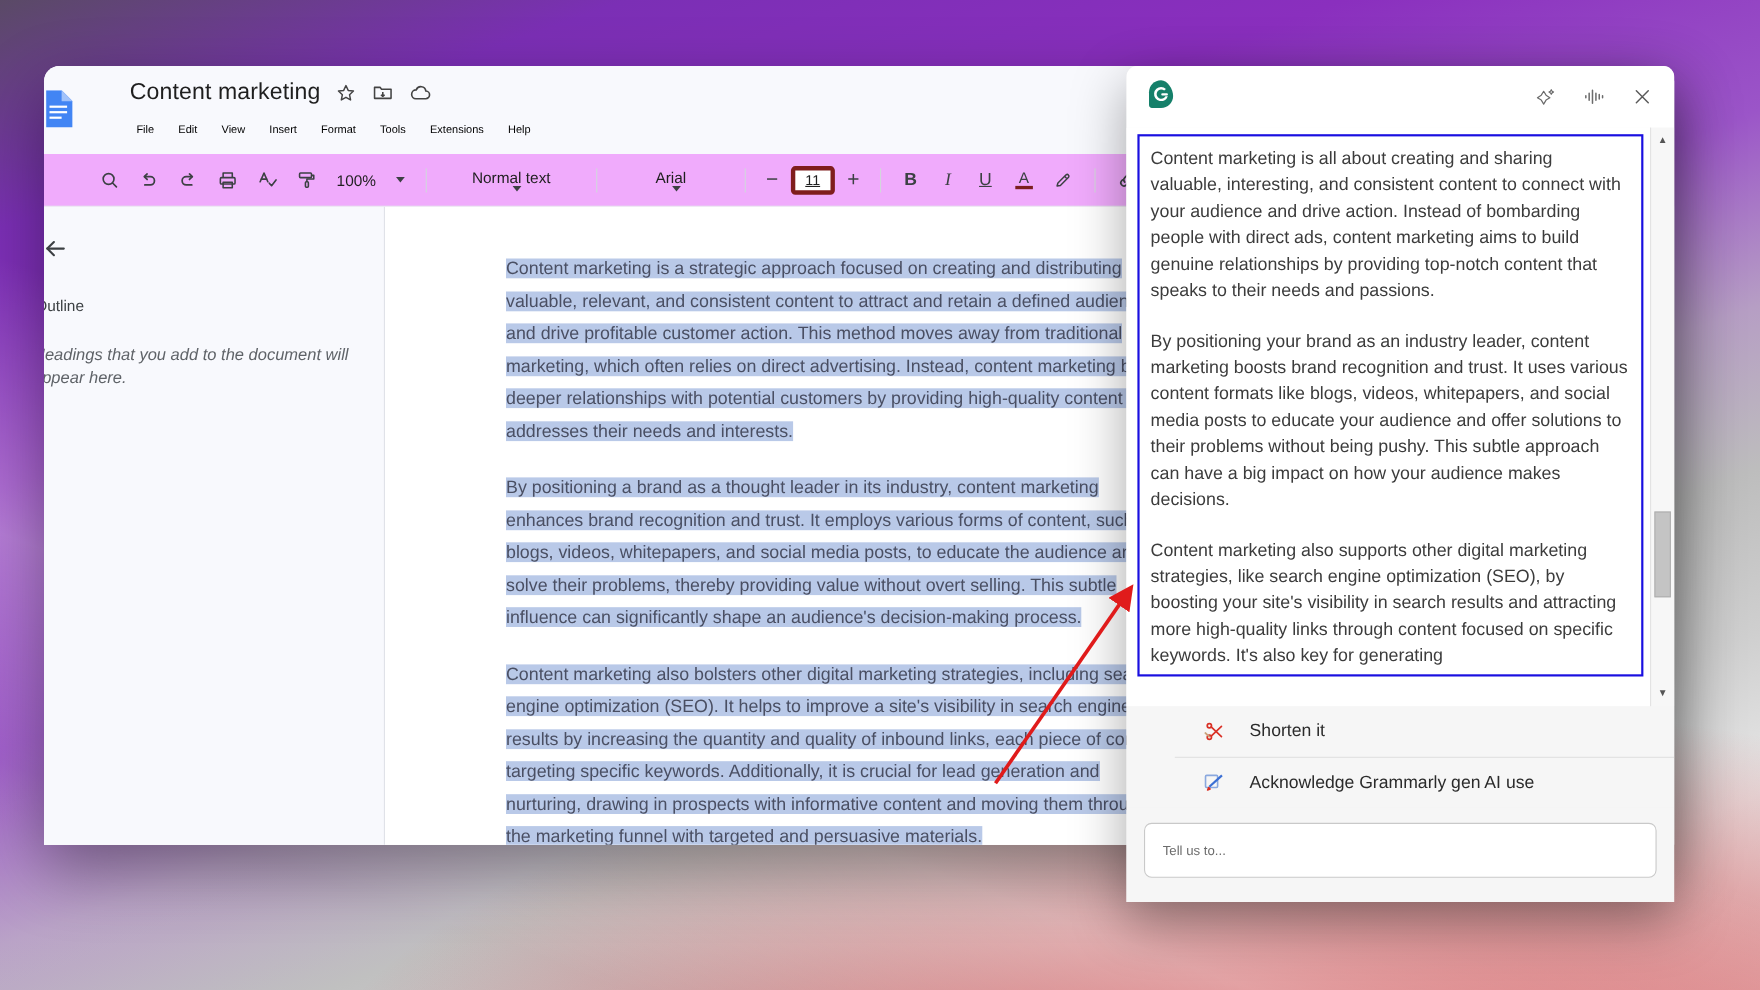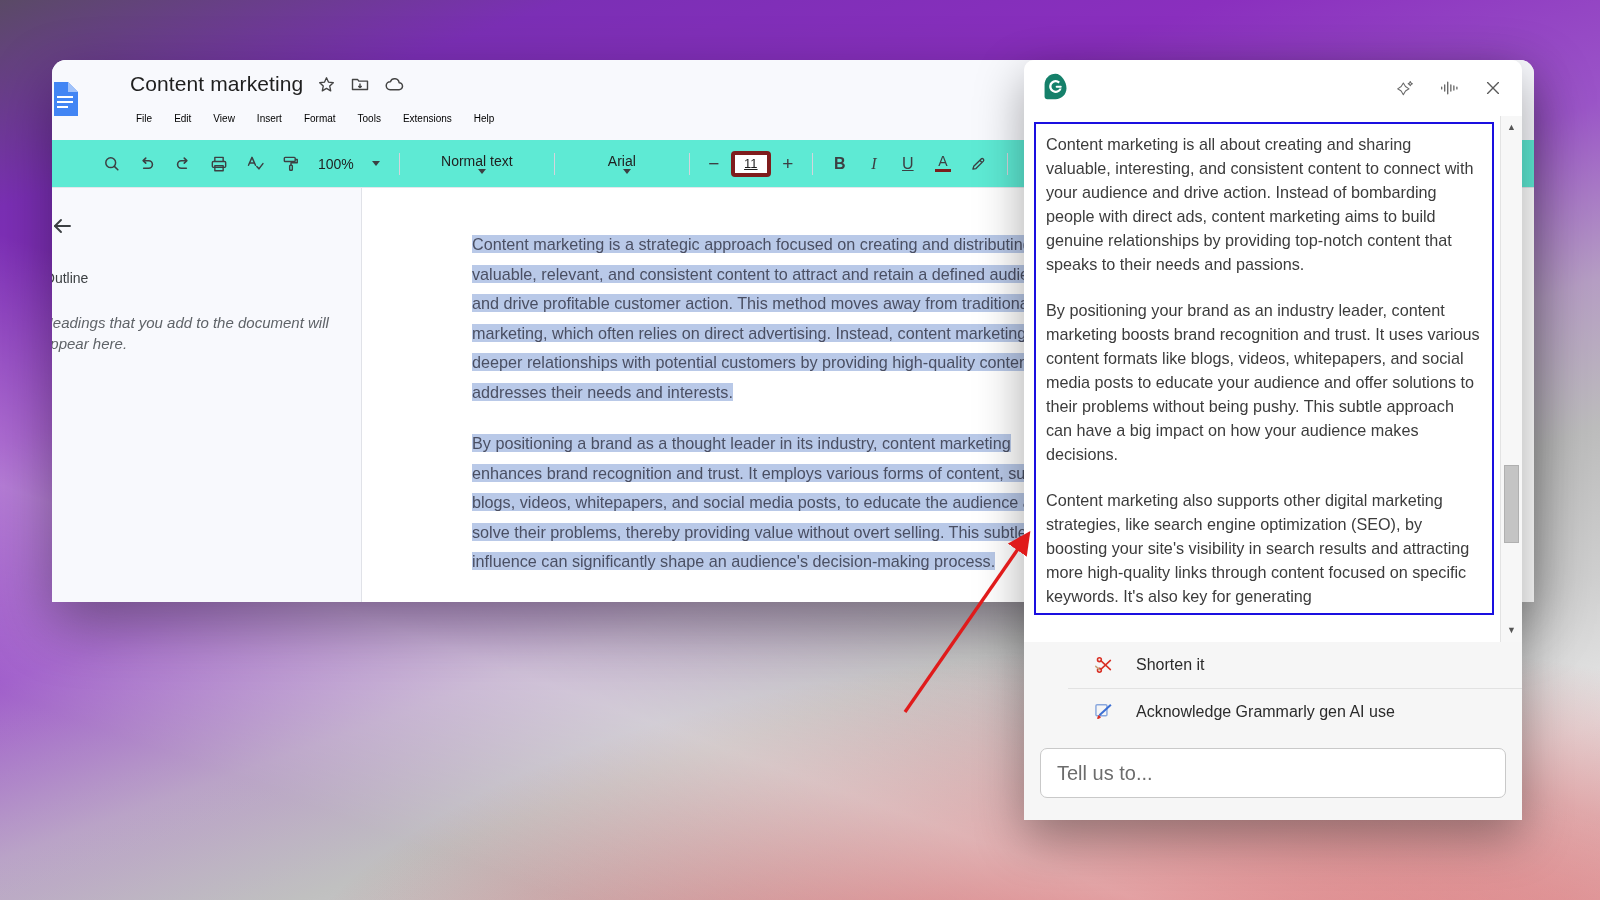--- a/index.html
+++ b/index.html
@@ -30,26 +30,25 @@
     content:"";
     position:absolute; inset:0;
     background: linear-gradient(200deg, rgba(255,255,255,0) 55%, rgba(255,255,255,0.35) 72%, rgba(255,255,255,0.05) 86%);
     pointer-events:none;
   }
 
   
   #docs-window {
     position: absolute;
     left: 40px; top: 60px;
-    width: 1482px; height: 542px;
+    width: 1482px; height: 708px;
     background: #fff;
     border-radius: 14px 14px 0 0;
     box-shadow: 0 22px 60px rgba(0,0,0,.38);
     overflow: hidden;
-    margin-left: 12px;
   }
 
   
   .docs-head {
     position: relative;
     height: 80px;
     background: #f8f9fd;
     padding: 10px 0 0 0;
   }
   .docs-logo {
@@ -70,21 +69,21 @@
   }
   .menu-item {
     font-size: 10px; color: #000000;
     padding: 3px 8px; border-radius: 4px; cursor: default;
   }
 
   
   .toolbar {
     position: relative;
     height: 48px;
-    background:#5eead4;
+    background:#f0abfc;
     display: flex; align-items: center;
     padding-left: 42px; gap: 2px;
     border-bottom: 1px solid #e4e6ec;
   }
   .tb-btn {
     width: 34px; height: 34px;
     display: flex; align-items: center; justify-content: center;
     border-radius: 50%;
     color: #3c4043;
   }
@@ -217,21 +216,21 @@
   }
   .g-action:first-child { border-top: none; }
   .g-action-label { font-size: 16px; color: #2b2b2b; }
   .g-action-icon { width: 24px; display:flex; align-items:center; justify-content:center; }
 
   .g-foot { flex:none; background:#f6f6f6; padding: 14px 16px 22px 16px; }
   .g-input {
     height: 50px; border: 1px solid #c9c9c9; border-radius: 7px;
     background: #fff;
     display:flex; align-items:center; padding: 0 16px;
-    font-size: 20px; color: #6c6c6c;
+    font-size: 12px; color: #6c6c6c;
   }
 
   
   #arrow-overlay { position:absolute; inset:0; pointer-events:none; }
 </style>
 </head>
 <body>
 
 <div id="backdrop"></div>
 

